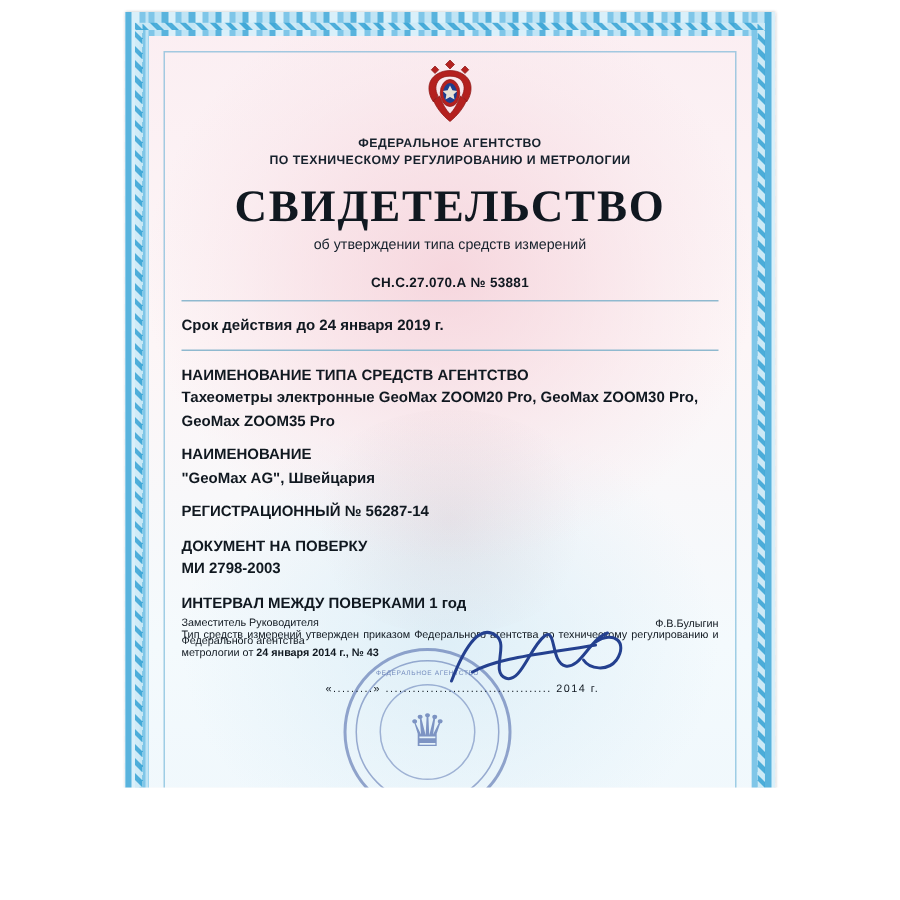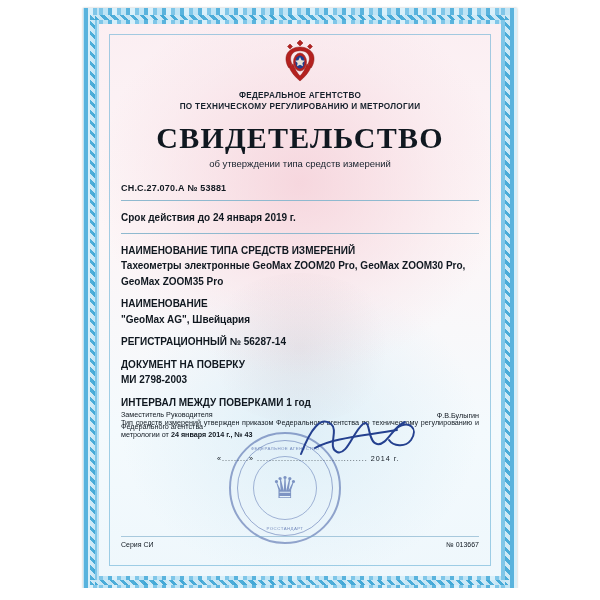--- a/index.html
+++ b/index.html
@@ -6,21 +6,21 @@
     margin: 0;
     padding: 0;
     width: 600px;
     height: 600px;
     background: #ffffff;
     font-family: "Liberation Sans", sans-serif;
   }
   #page {
     position: relative;
     width: 600px;
-    height: 588px;
+    height: 525px;
     background: #ffffff;
     overflow: hidden;
   }
   
   .sheet {
     position: absolute;
     left: 83px;
     top: 8px;
     width: 434px;
     height: 584px;
@@ -117,20 +117,21 @@
     margin-top: 9px;
     font-family: "Liberation Serif", serif;
   }
   .subtitle {
     text-align: center;
     font-size: 9.5px;
     color: #16212c;
     margin-top: 3px;
   }
   .regno {
+    text-align: center;
     font-size: 9px;
     font-weight: bold;
     color: #101820;
     margin-top: 14px;
     letter-spacing: .2px;
   }
   .rule {
     height: 1px;
     background: #8fb9cf;
     margin: 7px 0 9px 0;
@@ -289,21 +290,21 @@
 
       <div class="body-block">
         <div class="line">
           <span class="lbl">Срок действия до</span>
           <span class="val">24 января 2019 г.</span>
         </div>
 
         <div class="rule"></div>
 
         <div class="line">
-          <div class="lbl">НАИМЕНОВАНИЕ ТИПА СРЕДСТВ ИЗМЕРЕНИЙ</div>
+          <div class="lbl">НАИМЕНОВАНИЕ ТИПА СРЕДСТВ АГЕНТСТВО</div>
           <div class="val">Тахеометры электронные GeoMax ZOOM20 Pro, GeoMax ZOOM30 Pro, GeoMax ZOOM35 Pro</div>
         </div>
 
         <div class="line">
           <div class="lbl">НАИМЕНОВАНИЕ</div>
           <div class="val">"GeoMax AG", Швейцария</div>
         </div>
 
         <div class="line">
           <span class="lbl">РЕГИСТРАЦИОННЫЙ №</span>

